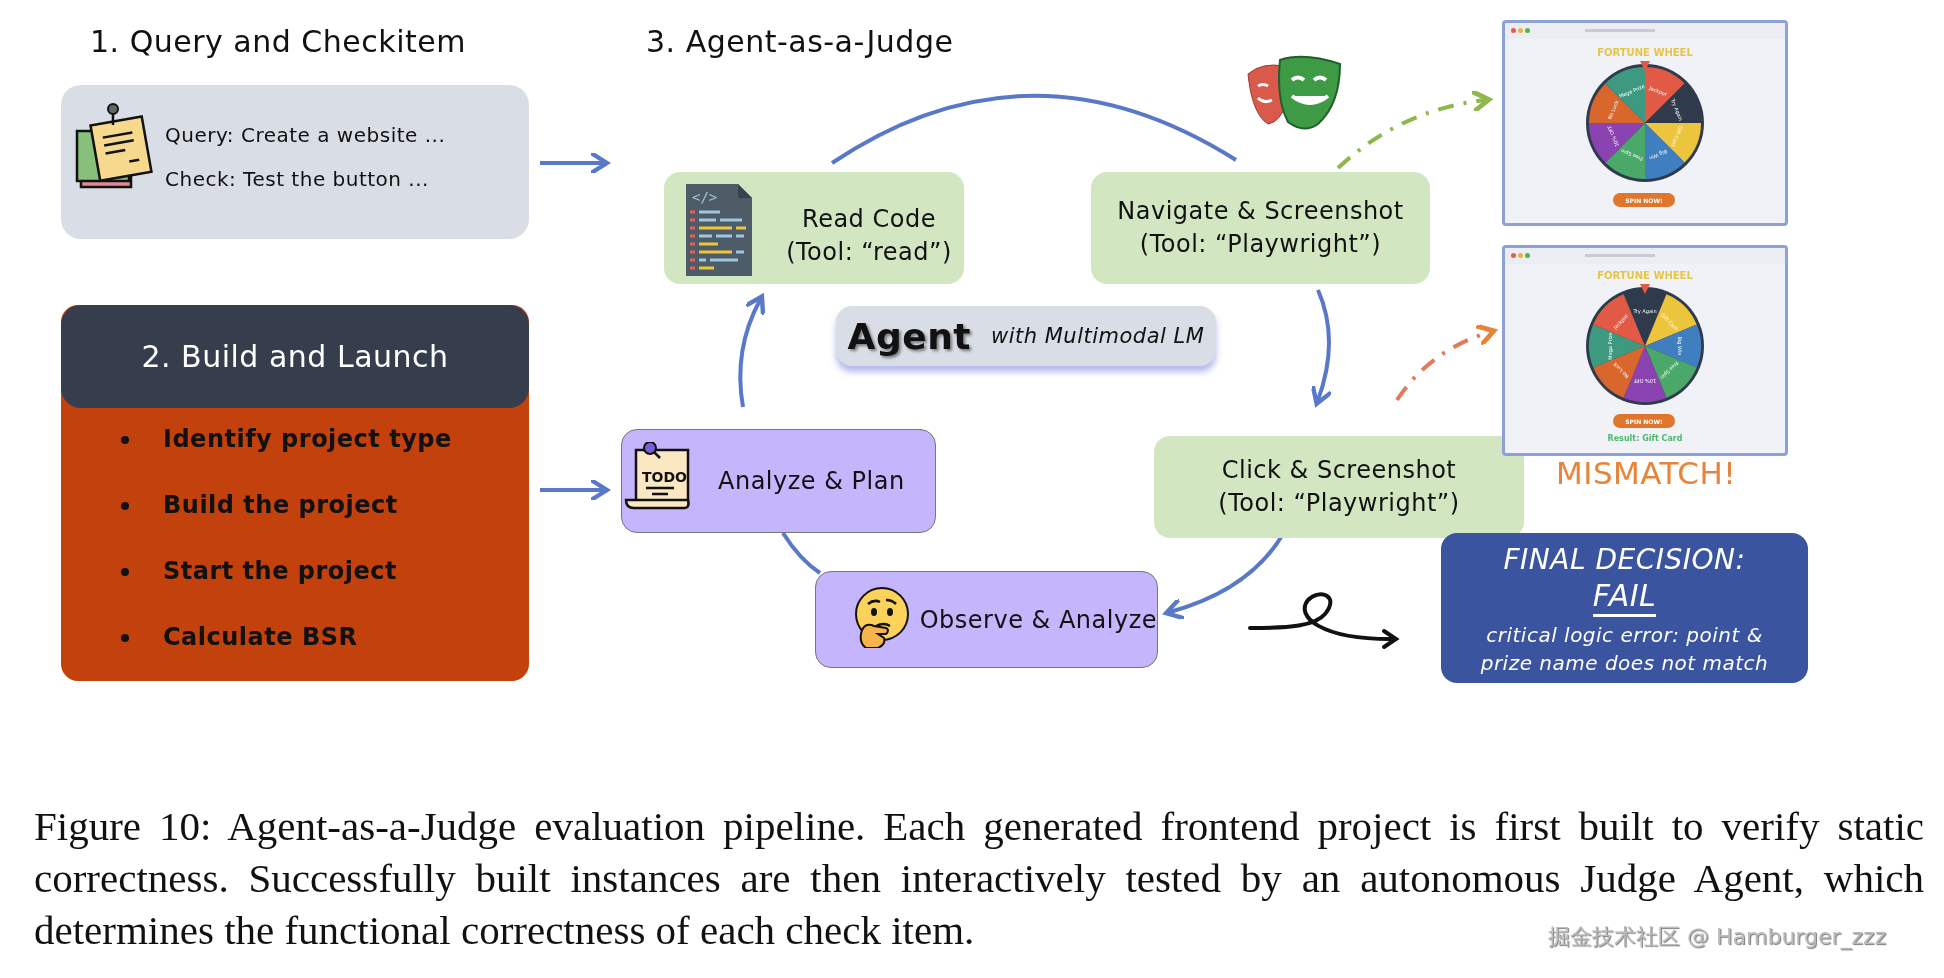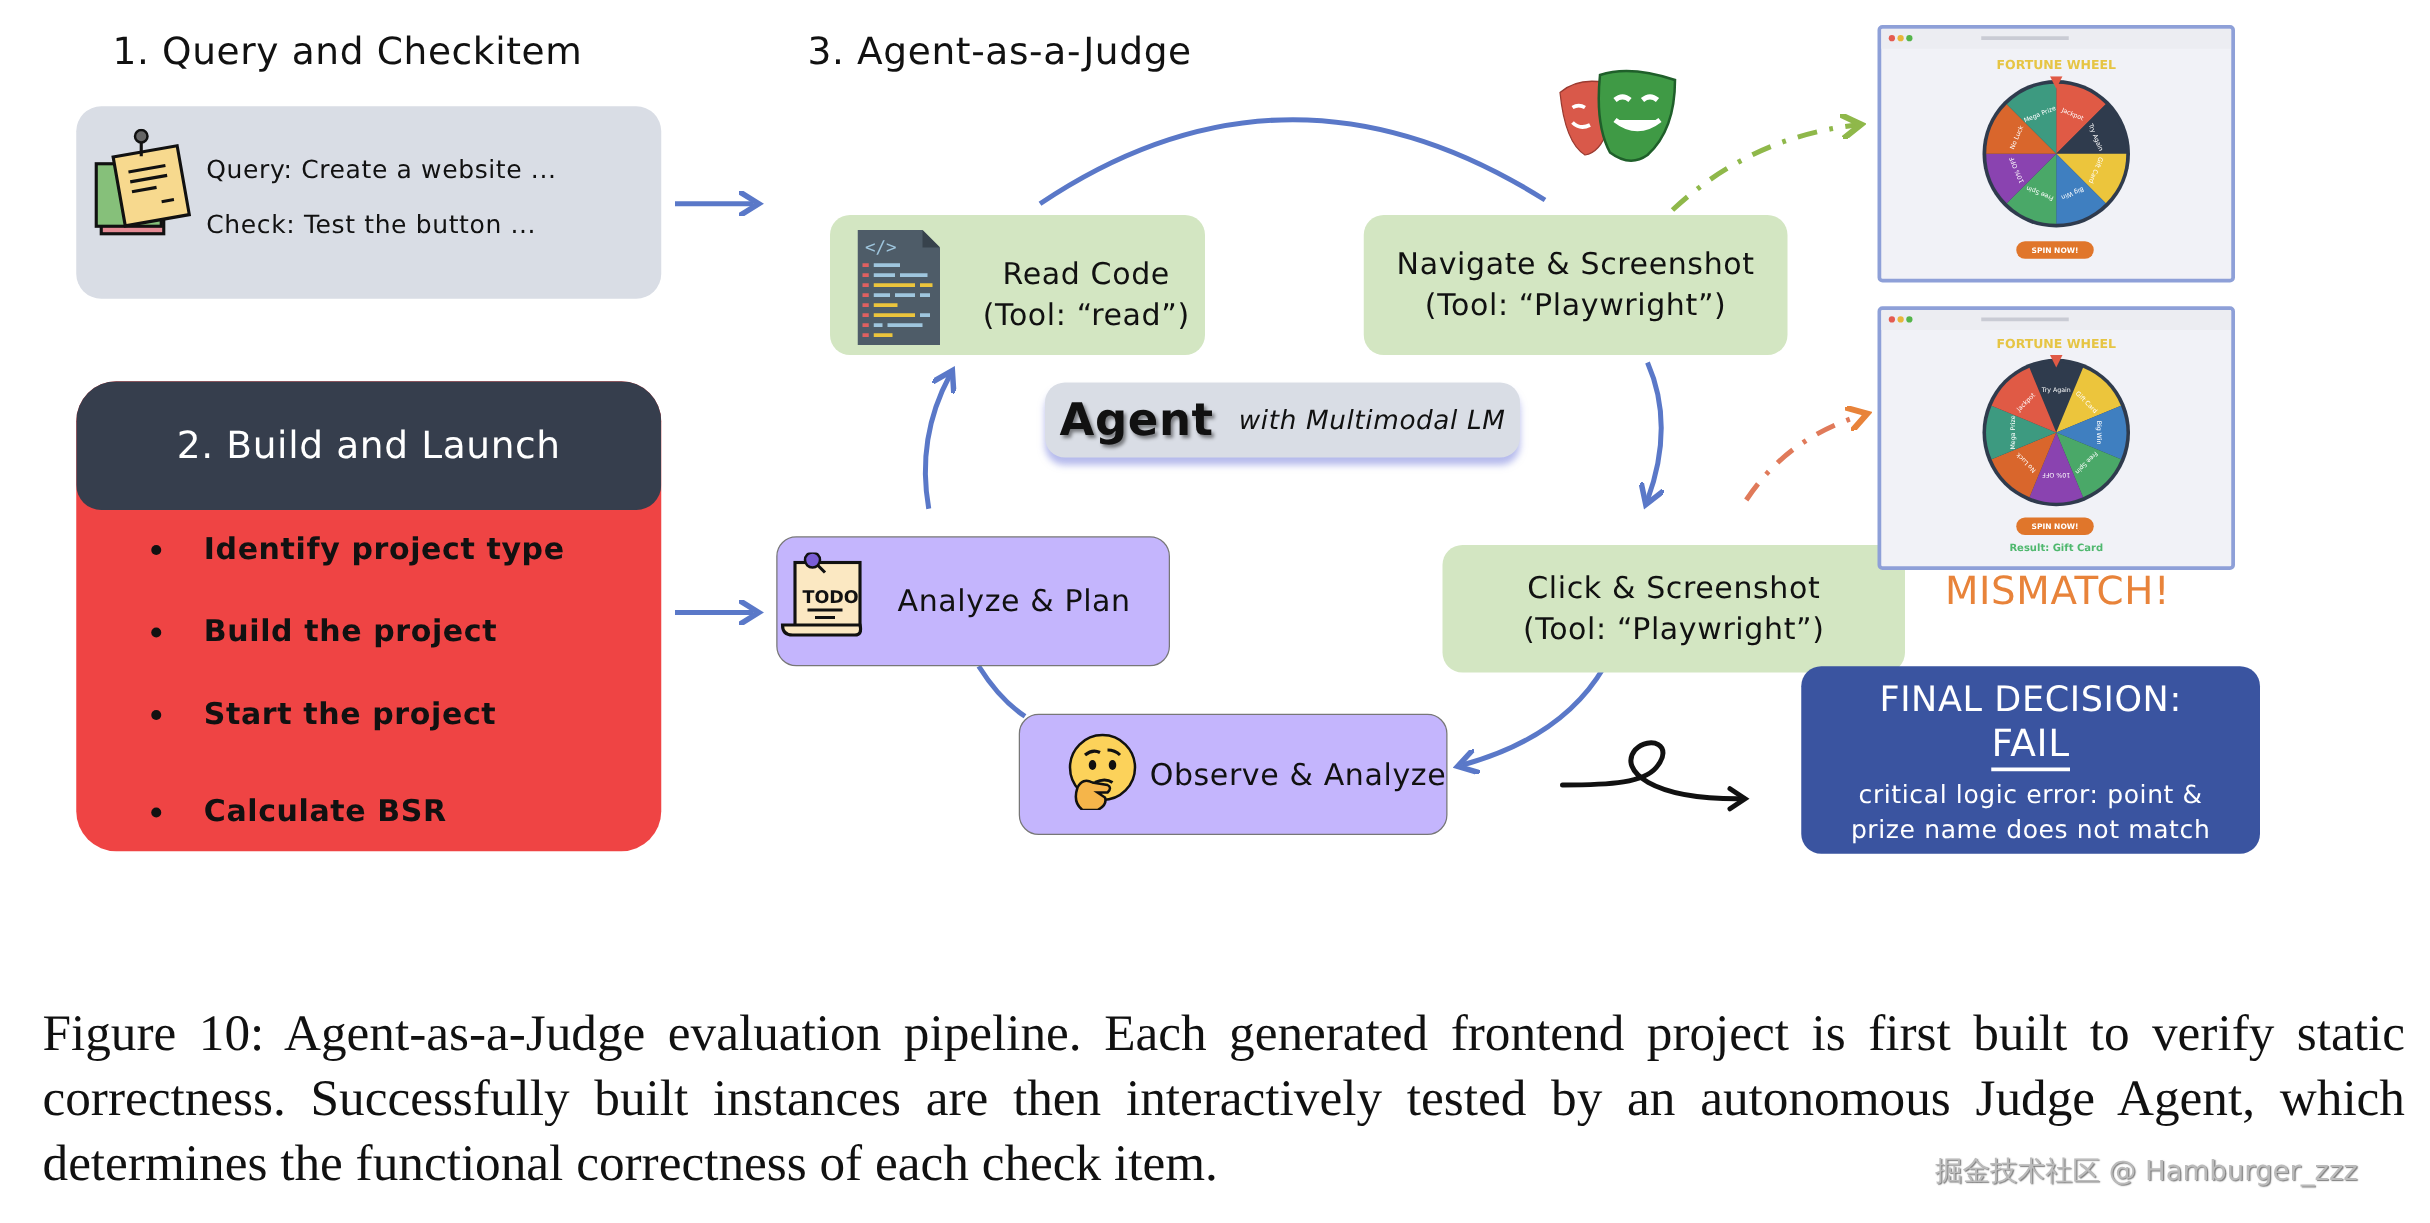--- a/index.html
+++ b/index.html
@@ -6,21 +6,21 @@
   body { width:1944px; height:978px; position:relative; overflow:hidden;
          font-family:"DejaVu Sans", sans-serif; color:#111; }
   .abs { position:absolute; }
   .hand { font-family:"DejaVu Sans", sans-serif; letter-spacing:0.5px; }
 
   .sec-title { font-size:30px; color:#111; }
 
   .query-box { left:61px; top:85px; width:468px; height:154px; background:#d9dde5; border-radius:20px; }
   .query-line { font-size:20px; color:#111; position:absolute; left:104px; }
 
-  .build-box { left:61px; top:305px; width:468px; height:376px; background:#ef4444; border-radius:32px; overflow:hidden; }
+  .build-box { left:61px; top:305px; width:468px; height:376px; background:#c2410c; border-radius:17px; overflow:hidden; }
   .build-head { position:absolute; left:0; top:0; width:468px; height:103px; background:#363e4d; color:#fff;
                 display:flex; align-items:center; justify-content:center; font-size:30px; border-radius:20px 20px 20px 20px; }
   .build-item { position:absolute; left:60px; font-size:24px; font-weight:bold; color:#111; }
   .build-item .dot { display:inline-block; width:8px; height:8px; background:#111; border-radius:50%; margin-right:34px; vertical-align:middle; }
 
   .node-green { background:#d3e6c2; border-radius:16px; display:flex; align-items:center; justify-content:center; text-align:center; font-size:24px; line-height:33px; color:#111; }
   .node-white { background:#c4b5fd; border:1.5px solid #777; border-radius:16px; display:flex; align-items:center; font-size:24px; color:#111; }
 
   .agent-box { left:836px; top:306px; width:380px; height:60px; background:#d9dde5; border-radius:16px;
                box-shadow:0 6px 6px rgba(120,130,220,0.55); display:flex; align-items:center; justify-content:center; }
@@ -30,21 +30,21 @@
   .browser { background:#f1f2f7; border:3px solid #8ea0d8; border-radius:4px; overflow:hidden; }
   .browser-bar { position:absolute; left:0; top:0; right:0; height:16px; background:#ecedf2; }
   .traffic { position:absolute; top:5px; width:5px; height:5px; border-radius:50%; }
   .fw-title { position:absolute; width:100%; text-align:center; color:#e6c544; font-weight:bold; font-size:10px; }
   .spin-btn { position:absolute; background:#e0762b; color:#fff; border-radius:10px; font-size:6px; font-weight:bold;
               display:flex; align-items:center; justify-content:center; }
   .result-txt { position:absolute; width:100%; text-align:center; color:#4fb86e; font-size:8px; font-weight:bold; }
 
   .mismatch { left:1556px; top:455px; font-size:31px; color:#e8833a; }
 
-  .final-box { left:1441px; top:533px; width:367px; height:150px; background:#3a54a0; border-radius:16px; color:#fff; text-align:center; }
+  .final-box { left:1441px; top:533px; width:367px; height:150px; background:#3a54a0; border-radius:16px; color:#fff; text-align:center;font-style:italic; }
   .final-title { font-size:28px; margin-top:10px; }
   .final-fail { font-size:30px; display:inline-block; border-bottom:3px solid #fff; line-height:36px; margin-top:2px; }
   .final-reason { font-size:20px; line-height:28px; margin-top:4px; }
 
   .caption { left:34px; top:800px; width:1890px; font-family:"Liberation Serif", serif; font-size:41px; line-height:52px; color:#111; }
   .watermark { left:1548px; top:922px; font-family:"DejaVu Sans", sans-serif; font-size:22px; color:#bbb;
                text-shadow:1px 1px 1px #777; }
 </style>
 </head>
 <body>
@@ -68,21 +68,21 @@
   </span>
   <div class="query-line hand" style="top:38px;">Query: Create a website ...</div>
   <div class="query-line hand" style="top:82px;">Check: Test the button ...</div>
 </div>
 
 <div class="abs build-box">
   <div class="build-head hand">2. Build and Launch</div>
   <div class="build-item hand" style="top:120px;"><span class="dot"></span><span>Identify project type</span></div>
   <div class="build-item hand" style="top:186px;"><span class="dot"></span><span>Build the project</span></div>
   <div class="build-item hand" style="top:252px;"><span class="dot"></span><span>Start the project</span></div>
-  <div class="build-item hand" style="top:330px;"><span class="dot"></span><span>Calculate BSR</span></div>
+  <div class="build-item hand" style="top:318px;"><span class="dot"></span><span>Calculate BSR</span></div>
 </div>
 
 <svg class="abs" style="left:0; top:0;" width="1944" height="800">
   <defs>
     <marker id="ah-blue" viewBox="0 0 10 10" refX="6" refY="5" markerWidth="5" markerHeight="5" orient="auto">
       <path d="M0,0 L8,5 L0,10" fill="none" stroke="#5a78c8" stroke-width="2.2"></path>
     </marker>
     <marker id="ah-green" viewBox="0 0 10 10" refX="6" refY="5" markerWidth="5" markerHeight="5" orient="auto">
       <path d="M0,0 L8,5 L0,10" fill="none" stroke="#8fb84a" stroke-width="2.4"></path>
     </marker>

